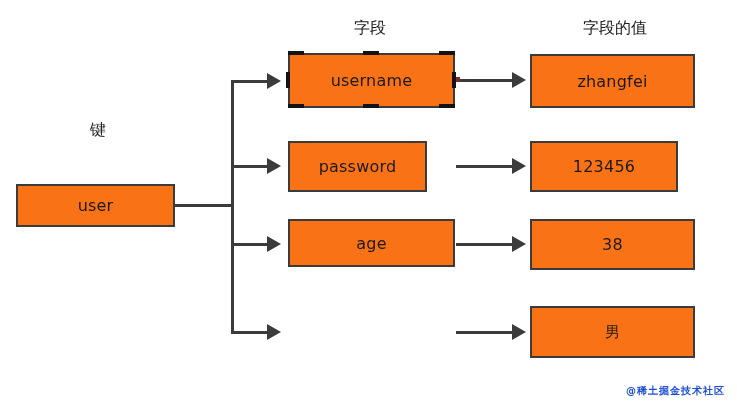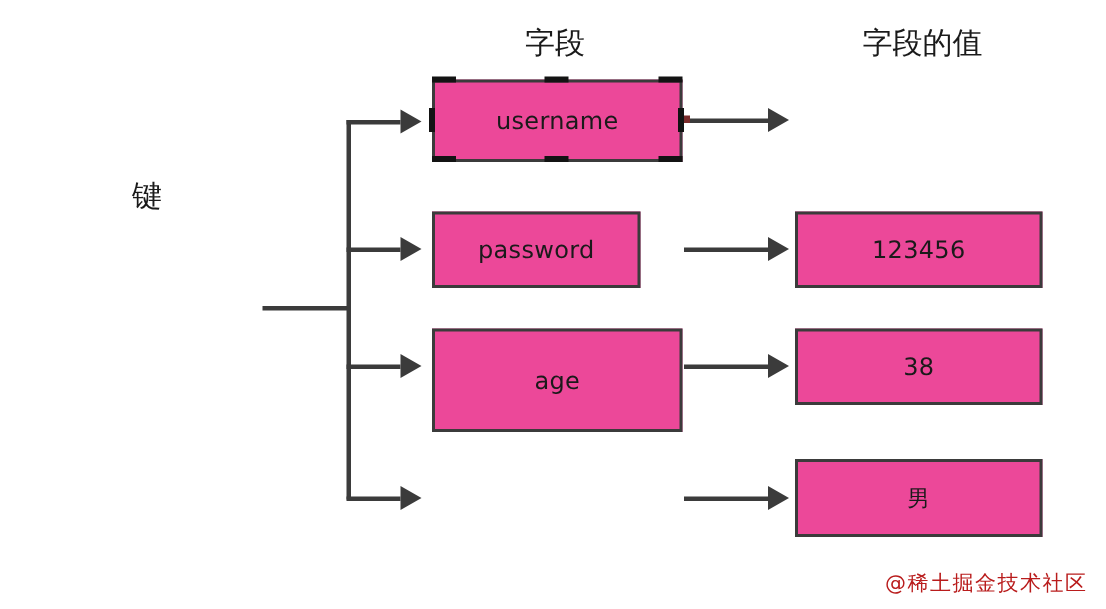--- a/index.html
+++ b/index.html
@@ -14,56 +14,56 @@
   #canvas {
     position: relative;
     width: 737px;
     height: 406px;
     background: #ffffff;
     overflow: hidden;
   }
   
   .col-label {
     position: absolute;
-    font-size: 20px;
+    font-size: 16px;
     color: #1a1a1a;
     white-space: nowrap;
     text-align: center;
     line-height: 20px;
     font-family: "DejaVu Sans", "Liberation Sans", sans-serif;
   }
   #label-key    { left: 50px;  top: 120px; width: 96px; }
   #label-field  { left: 300px; top: 18px;  width: 140px; }
   #label-value  { left: 540px; top: 18px;  width: 150px; }
 
   
   .node {
     position: absolute;
     box-sizing: border-box;
-    background: #ec4899;
+    background: #f97316;
     border: 2.5px solid #3b3b3b;
     display: flex;
     align-items: center;
     justify-content: center;
     font-size: 16px;
     color: #1a1a1a;
     font-family: "DejaVu Sans", "Liberation Sans", sans-serif;
     letter-spacing: 0.2px;
   }
   .node.cjk { font-size: 15px; }
 
   #node-user      { left: 16px;  top: 184px; width: 159px; height: 43px; }
 
   #node-username  { left: 288px; top: 53px;  width: 167px; height: 55px; }
   #node-password  { left: 288px; top: 141px; width: 139px; height: 51px; }
-  #node-age       { left: 288px; top: 219px; width: 167px; height: 69px; }
+  #node-age       { left: 288px; top: 219px; width: 167px; height: 48px; }
   #node-sex       { left: 288px; top: 306px; width: 167px; height: 52px; }
 
   #node-zhangfei  { left: 530px; top: 54px;  width: 165px; height: 54px; }
-  #node-123456    { left: 530px; top: 141px; width: 165px; height: 51px; }
+  #node-123456    { left: 530px; top: 141px; width: 148px; height: 51px; }
   #node-23        { left: 530px; top: 219px; width: 165px; height: 51px; }
   #node-male      { left: 530px; top: 306px; width: 165px; height: 52px; }
 
   
   .line-h {
     position: absolute;
     height: 3px;
     background: #3b3b3b;
   }
   .line-v {
@@ -132,25 +132,26 @@
   #handle-bottom-mid    { left: 363px; top: 104px; }
   #handle-bottom-right  { left: 439px; top: 104px; }
   #handle-left-mid      { left: 286px; top: 72px;  }
   #handle-right-mid     { left: 452px; top: 72px;  }
 
   
   #watermark {
     position: absolute;
     right: 12px;
     bottom: 8px;
-    font-size: 14px;
-    color: #b91c1c;
+    font-size: 10px;
+    color: #1d4ed8;
     letter-spacing: 1px;
     white-space: nowrap;
     font-family: "DejaVu Sans", "Liberation Sans", sans-serif;
+    font-weight: bold;
   }
 </style>
 </head>
 <body>
 
 <div id="canvas">
 
   <div class="col-label" id="label-key">键</div>
   <div class="col-label" id="label-field">字段</div>
   <div class="col-label" id="label-value">字段的值</div>
@@ -173,25 +174,27 @@
   <div class="line-h" id="link-3"></div>
   <div class="line-h" id="link-4"></div>
 
   <div class="arrow-head" id="arrowhead-v1"></div>
   <div class="arrow-head" id="arrowhead-v2"></div>
   <div class="arrow-head" id="arrowhead-v3"></div>
   <div class="arrow-head" id="arrowhead-v4"></div>
 
   <div id="link-endpoint-dot"></div>
 
+  <div class="node" id="node-user">user</div>
 
   <div class="node" id="node-username">username</div>
   <div class="node" id="node-password">password</div>
   <div class="node" id="node-age">age</div>
 
+  <div class="node" id="node-zhangfei">zhangfei</div>
   <div class="node" id="node-123456">123456</div>
   <div class="node" id="node-23">38</div>
   <div class="node cjk" id="node-male">男</div>
 
   <div class="handle h-horiz" id="handle-top-left"></div>
   <div class="handle h-horiz" id="handle-top-mid"></div>
   <div class="handle h-horiz" id="handle-top-right"></div>
   <div class="handle h-horiz" id="handle-bottom-left"></div>
   <div class="handle h-horiz" id="handle-bottom-mid"></div>
   <div class="handle h-horiz" id="handle-bottom-right"></div>

